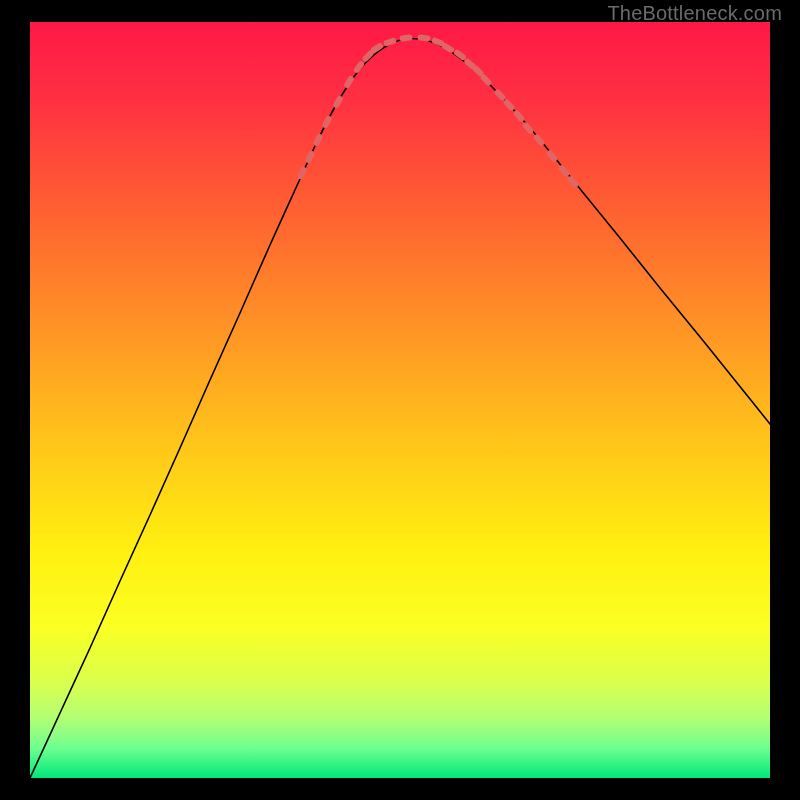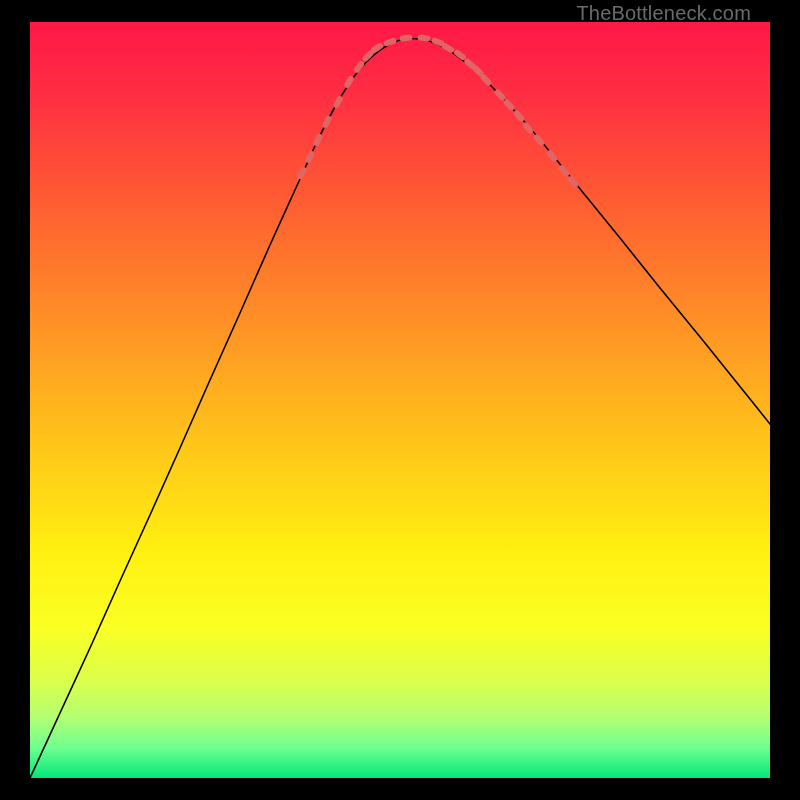--- a/index.html
+++ b/index.html
@@ -37,21 +37,21 @@
   .curve-svg {
     position: absolute;
     top: 0;
     left: 0;
     width: 100%;
     height: 100%;
   }
   .watermark {
     position: absolute;
     top: 2px;
-    right: 49px;
+    right: 18px;
     color: #6a6b6b;
     font-size: 20px;
     font-weight: 500;
     letter-spacing: 0.2px;
   }
 </style>
 </head>
 <body>
 
 <div class="frame">

